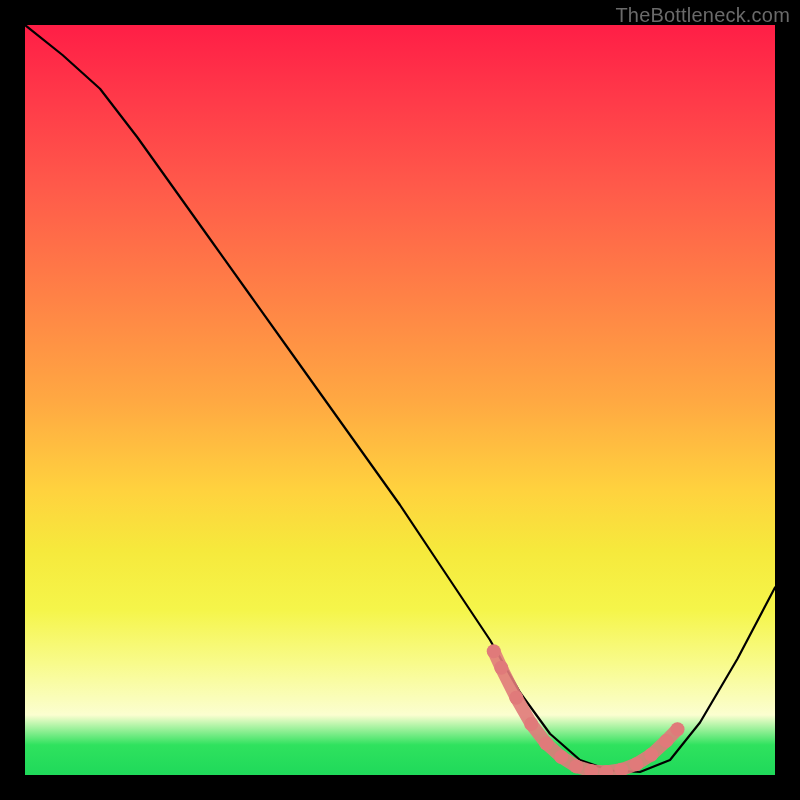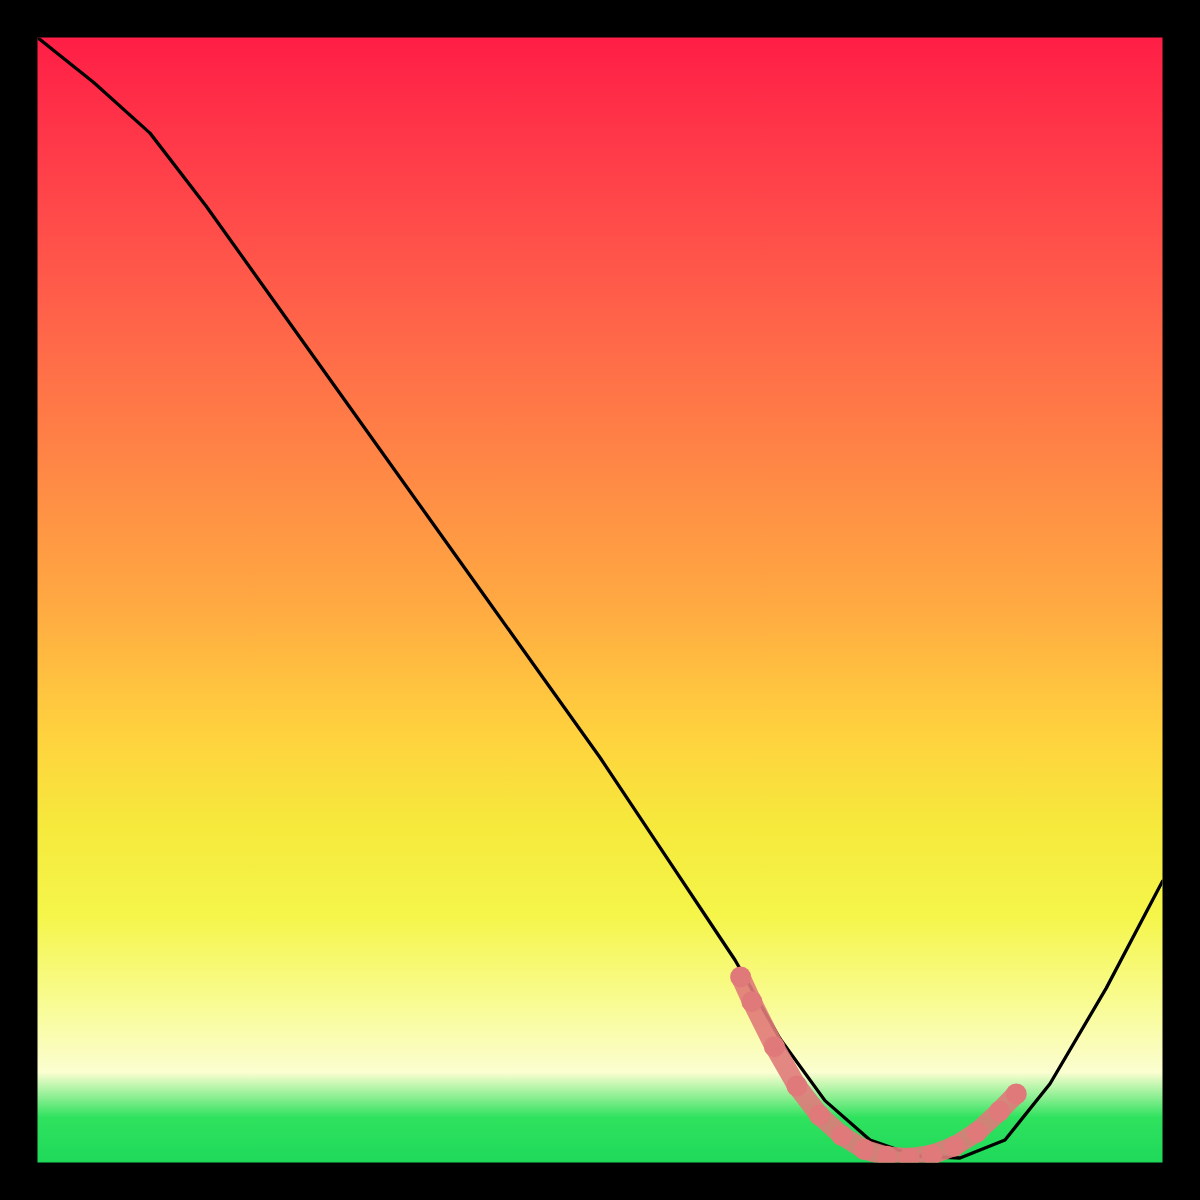--- a/index.html
+++ b/index.html
@@ -78,13 +78,14 @@
           <circle cx="566.25" cy="745.88" r="7" fill="#e07a7a"></circle>
           <circle cx="581.25" cy="747.00" r="7" fill="#e07a7a"></circle>
           <circle cx="596.25" cy="744.75" r="7" fill="#e07a7a"></circle>
           <circle cx="611.25" cy="739.13" r="7" fill="#e07a7a"></circle>
           <circle cx="626.25" cy="729.75" r="7" fill="#e07a7a"></circle>
           <circle cx="641.25" cy="715.88" r="7" fill="#e07a7a"></circle>
           <circle cx="652.50" cy="704.25" r="7" fill="#e07a7a"></circle>
         </g>
     </svg>
   </div>
+  <div class="watermark">TheBottleneck.com</div>
 </div>
 
 </body></html>

